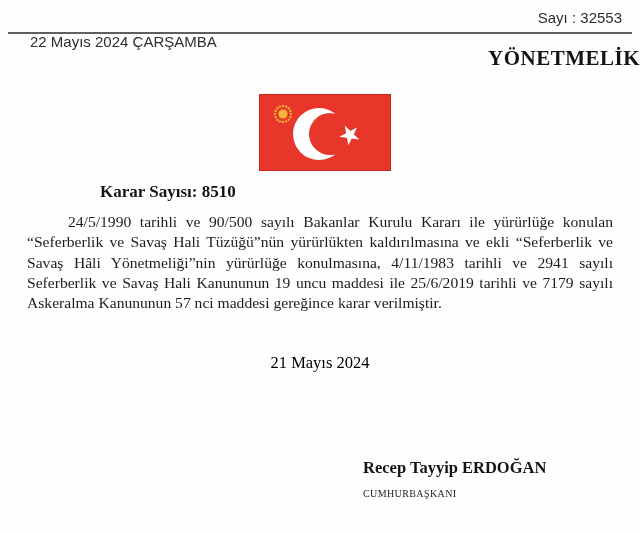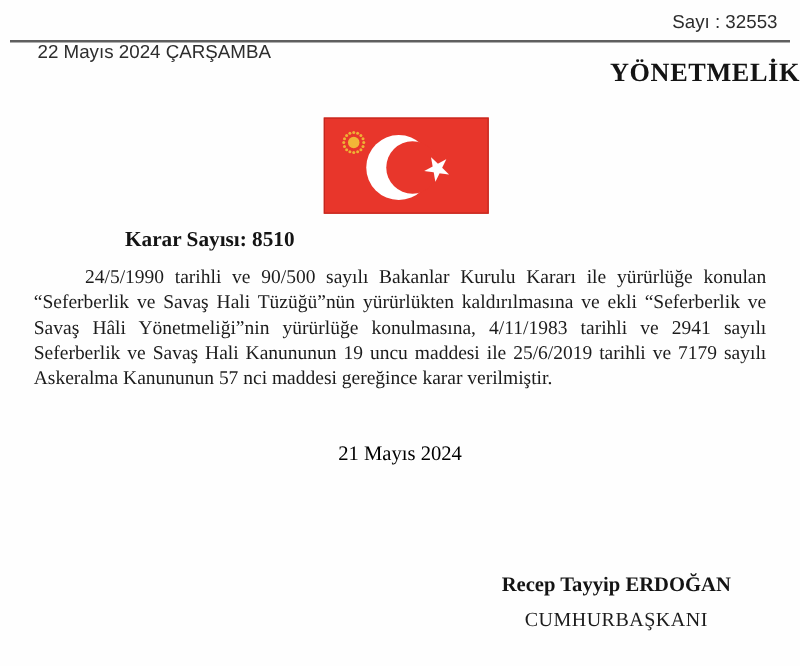--- a/index.html
+++ b/index.html
@@ -104,30 +104,29 @@
     position: absolute; left: 0; right: 0; top: 353px;
     text-align: center;
     font-size: 16.5px;
     color: #000000;
   }
 
   
   .signature {
     position: absolute; left: 363px; top: 458px;
     width: 260px;
-    text-align: center;
   }
   .signature-name {
     font-weight: bold;
     font-size: 16.5px;
     color: #141414;
   }
   .signature-title {
     margin-top: 10px;
-    font-size: 16px;
+    font-size: 10px;
     letter-spacing: 0.4px;
     color: #1c1c1c;
   }
 </style>
 </head>
 <body>
 
 <div class="page">
 
   <div class="masthead">

